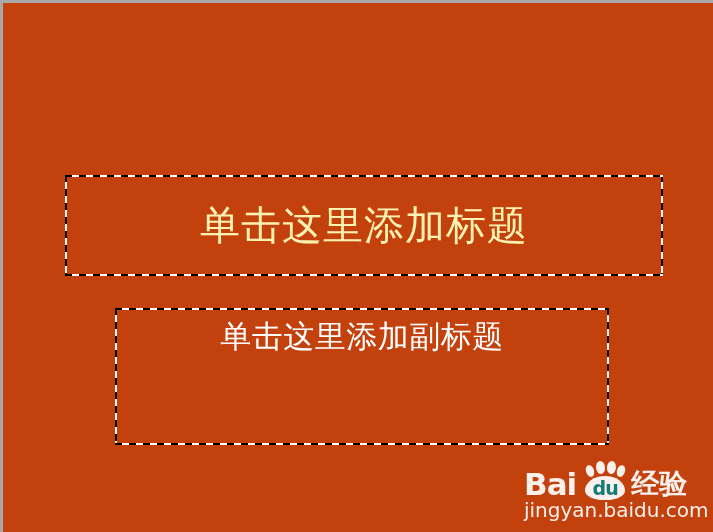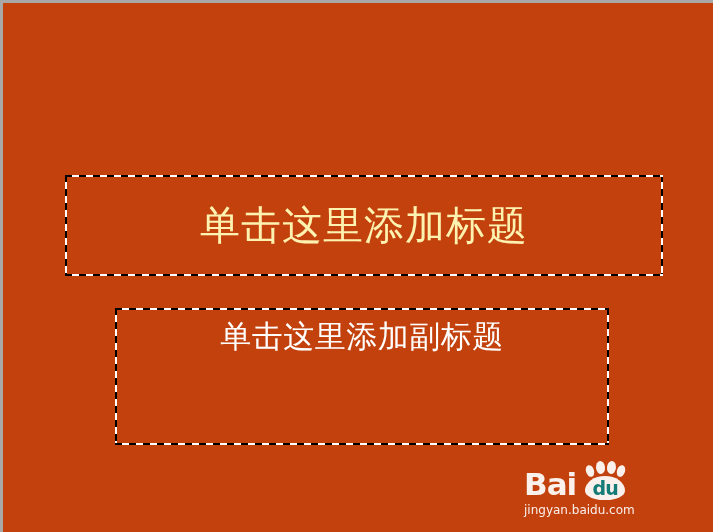--- a/index.html
+++ b/index.html
@@ -153,21 +153,21 @@
     justify-content: center;
     color: #07807f;
     font-weight: bold;
     font-size: 19px;
     line-height: 19px;
     letter-spacing: -1px;
     font-family: "DejaVu Sans", "Liberation Sans", sans-serif;
   }
   #watermark-url {
     color: #ffffff;
-    font-size: 12px;
+    font-size: 20px;
     line-height: 19px;
     margin-top: 2px;
     letter-spacing: 0px;
     font-family: "DejaVu Sans", "Liberation Sans", sans-serif;
   }
 </style>
 </head>
 <body>
 
 <div id="slide-canvas">
@@ -188,18 +188,19 @@
         <span id="wm-paw">
           <span class="paw-toe" id="paw-toe-1"></span>
           <span class="paw-toe" id="paw-toe-2"></span>
           <span class="paw-toe" id="paw-toe-3"></span>
           <span class="paw-toe" id="paw-toe-4"></span>
           <span id="paw-pad">
             <span id="paw-du">du</span>
           </span>
         </span>
 
+        <span class="wm-word" id="wm-cn">经验</span>
       </div>
       <div id="watermark-url">jingyan.baidu.com</div>
     </div>
 
   </div>
 </div>
 
 </body></html>

